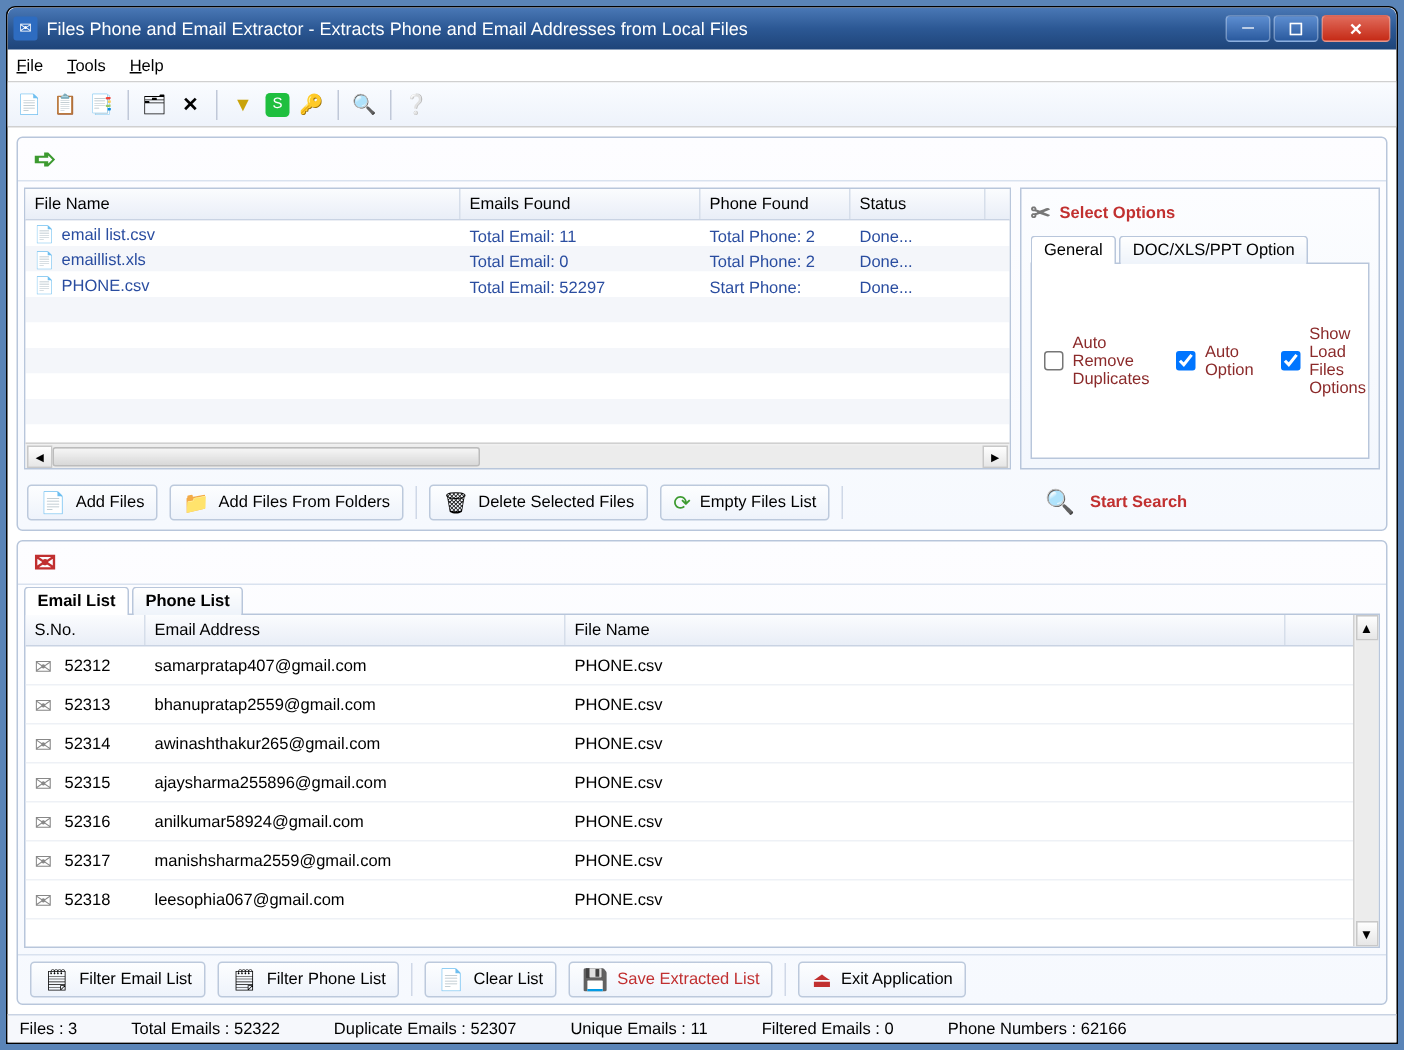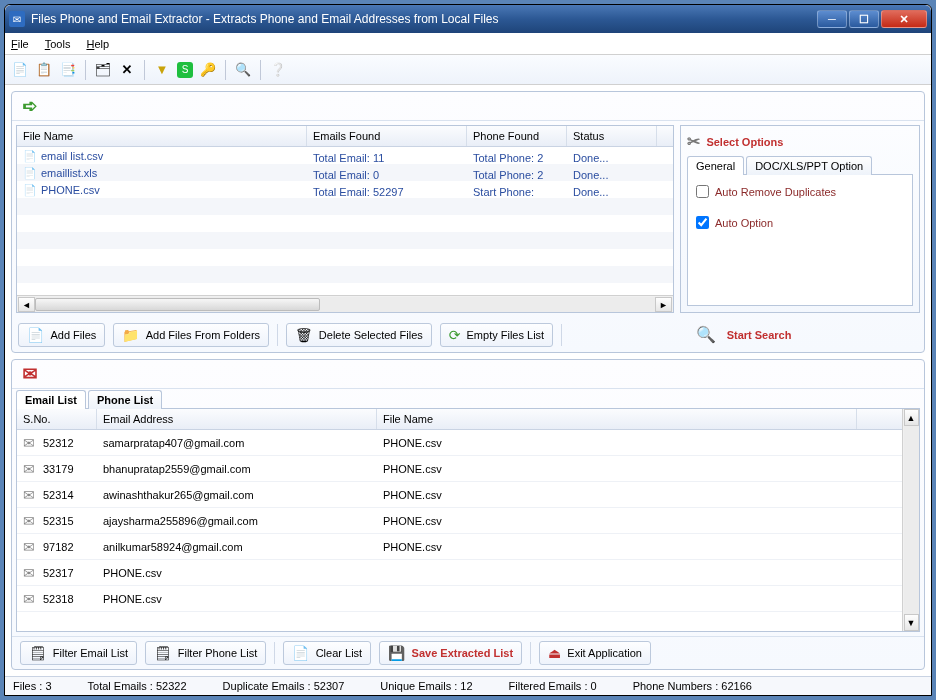--- a/index.html
+++ b/index.html
@@ -34,21 +34,21 @@
 .hscroll{height:17px;background:#f0f0f0;border-top:1px solid #d0d0d0;position:relative}
 .hscroll .arrow{width:17px;height:15px;position:absolute;top:1px;background:linear-gradient(#fefefe,#e6e6e6);border:1px solid #c8c8c8;display:flex;align-items:center;justify-content:center;font-size:9px}
 .hscroll .track{position:absolute;left:18px;right:18px;top:1px;height:15px;background:#ececec}
 .hscroll .thumb{position:absolute;left:0;width:46%;height:13px;top:1px;background:linear-gradient(#f6f6f6,#d8d8d8);border:1px solid #bcbcbc;border-radius:2px}
 .options{width:240px;border:1px solid #b8c6db;background:linear-gradient(#fcfdff,#f3f7fd);padding:6px;display:flex;flex-direction:column;height:188px}
 .opthdr{display:flex;align-items:center;gap:6px;font-size:13px;font-weight:bold;color:#c13030;margin-bottom:4px}
 .opthdr .ico{font-size:16px;color:#777}
 .tabstrip{display:flex}
 .tab{padding:3px 8px;border:1px solid #b8c6db;background:linear-gradient(#fefefe,#eef3fa);border-bottom:none;border-radius:3px 3px 0 0;margin-right:2px;position:relative;top:1px}
 .tab.active{background:#fff;z-index:2}
-.tabbody{border:1px solid #b8c6db;background:#fff;flex:1;padding:10px 8px;display:flex;flex-direction:column;gap:18px}
+.tabbody{border:1px solid #b8c6db;background:#fff;flex:1;padding:10px 8px;display:flex;flex-direction:row;gap:18px}
 .chk{display:flex;align-items:center;gap:6px;color:#8b2a2a}
 .chk input{width:13px;height:13px}
 .btnrow{display:flex;align-items:center;gap:8px;padding:4px 6px}
 .btn{display:flex;align-items:center;gap:6px;padding:3px 8px;border:1px solid #bcc9dc;border-radius:3px;background:linear-gradient(#fdfeff,#eef3fb);cursor:default}
 .btn .ic{font-size:14px}
 .vsep{width:1px;height:22px;background:#cfd8e7}
 .searchbtn{flex:1;display:flex;align-items:center;justify-content:center;gap:10px;font-size:15px;font-weight:bold;color:#c13030;padding:4px}
 .lower.panel{flex:1;display:flex;flex-direction:column;overflow:hidden}
 .exttabs{display:flex;padding:0 4px}
 .exttabs .tab{font-weight:bold;font-size:11px}
@@ -58,21 +58,21 @@
 .gridrow>div{padding:0 6px}
 .gridrow .env{font-size:14px;color:#888}
 .vscroll{width:17px;background:#f0f0f0;display:flex;flex-direction:column;align-items:center;border-left:1px solid #d0d0d0}
 .vscroll .arrow{width:15px;height:17px;background:linear-gradient(#fefefe,#e6e6e6);border:1px solid #c8c8c8;display:flex;align-items:center;justify-content:center;font-size:9px}
 .vscroll .track{flex:1;position:relative;width:15px;background:#ececec}
 .bottombar{display:flex;align-items:center;gap:8px;padding:4px 8px;border-top:1px solid #d9e2ef}
 .status{display:flex;border-top:1px solid #c9d3e3;background:#f6f8fc;padding:3px 8px;font-size:11px;gap:36px}
 .w-fn{width:290px}.w-ef{width:160px}.w-pf{width:100px}.w-st{width:90px}
 .w-sn{width:80px}.w-em{width:280px}.w-fi{width:480px}
 .gridflex{display:flex;flex:1}
-.red{color:#c13030;font-weight:bold}
+.red{color:#c13030;font-weight:normal}
 </style>
 </head>
 <body>
 
 <div class="window">
   <div class="titlebar">
     <span class="icon">✉</span>
     <span class="title">Files Phone and Email Extractor  -  Extracts Phone and Email Addresses from Local Files</span>
     <div class="winbtns">
       <div class="winbtn">─</div>
@@ -174,20 +174,24 @@
           </div>
           <div class="tabbody">
             <label class="chk">
                 <input type="checkbox" style="">
                 <span>Auto Remove Duplicates</span>
               </label>
             <label class="chk">
                 <input type="checkbox" checked="" style="">
                 <span>Auto Option</span>
               </label>
+            <label class="chk">
+                <input type="checkbox" checked="" style="">
+                <span>Show Load Files Options</span>
+              </label>
           </div>
         </div>
       </div>
       <div class="btnrow">
         <div class="btn">
             <span class="ic">📄</span>
             <span>Add Files</span>
           </div>
         <div class="btn">
             <span class="ic">📁</span>
@@ -228,50 +232,52 @@
             </div>
             <div class="rows" id="extrows">
                 <div class="gridrow">
                   <div style="width:20px" class="env">✉</div>
                   <div style="width:60px">52312</div>
                   <div class="w-em">samarpratap407@gmail.com</div>
                   <div class="w-fi">PHONE.csv</div>
                 </div>
                 <div class="gridrow">
                   <div style="width:20px" class="env">✉</div>
-                  <div style="width:60px">33179</div>
+                  <div style="width:60px">52313</div>
                   <div class="w-em">bhanupratap2559@gmail.com</div>
                   <div class="w-fi">PHONE.csv</div>
                 </div>
                 <div class="gridrow">
                   <div style="width:20px" class="env">✉</div>
                   <div style="width:60px">52314</div>
                   <div class="w-em">awinashthakur265@gmail.com</div>
                   <div class="w-fi">PHONE.csv</div>
                 </div>
                 <div class="gridrow">
                   <div style="width:20px" class="env">✉</div>
                   <div style="width:60px">52315</div>
                   <div class="w-em">ajaysharma255896@gmail.com</div>
                   <div class="w-fi">PHONE.csv</div>
                 </div>
                 <div class="gridrow">
                   <div style="width:20px" class="env">✉</div>
-                  <div style="width:60px">97182</div>
+                  <div style="width:60px">52316</div>
                   <div class="w-em">anilkumar58924@gmail.com</div>
                   <div class="w-fi">PHONE.csv</div>
                 </div>
                 <div class="gridrow">
                   <div style="width:20px" class="env">✉</div>
                   <div style="width:60px">52317</div>
+                  <div class="w-em">manishsharma2559@gmail.com</div>
                   <div class="w-fi">PHONE.csv</div>
                 </div>
                 <div class="gridrow">
                   <div style="width:20px" class="env">✉</div>
                   <div style="width:60px">52318</div>
+                  <div class="w-em">leesophia067@gmail.com</div>
                   <div class="w-fi">PHONE.csv</div>
                 </div>
               </div>
           </div>
           <div class="vscroll">
             <div class="arrow">▲</div>
             <div class="track"></div>
             <div class="arrow">▼</div>
           </div>
         </div>
@@ -300,17 +306,17 @@
             <span>Exit Application</span>
           </div>
       </div>
     </div>
   </div>
 
   <div class="status">
     <span>Files :  3</span>
     <span>Total Emails :  52322</span>
     <span>Duplicate Emails :  52307</span>
-    <span>Unique Emails :  12</span>
+    <span>Unique Emails :  11</span>
     <span>Filtered Emails :  0</span>
     <span>Phone Numbers :  62166</span>
   </div>
 </div>
 
 </body></html>

